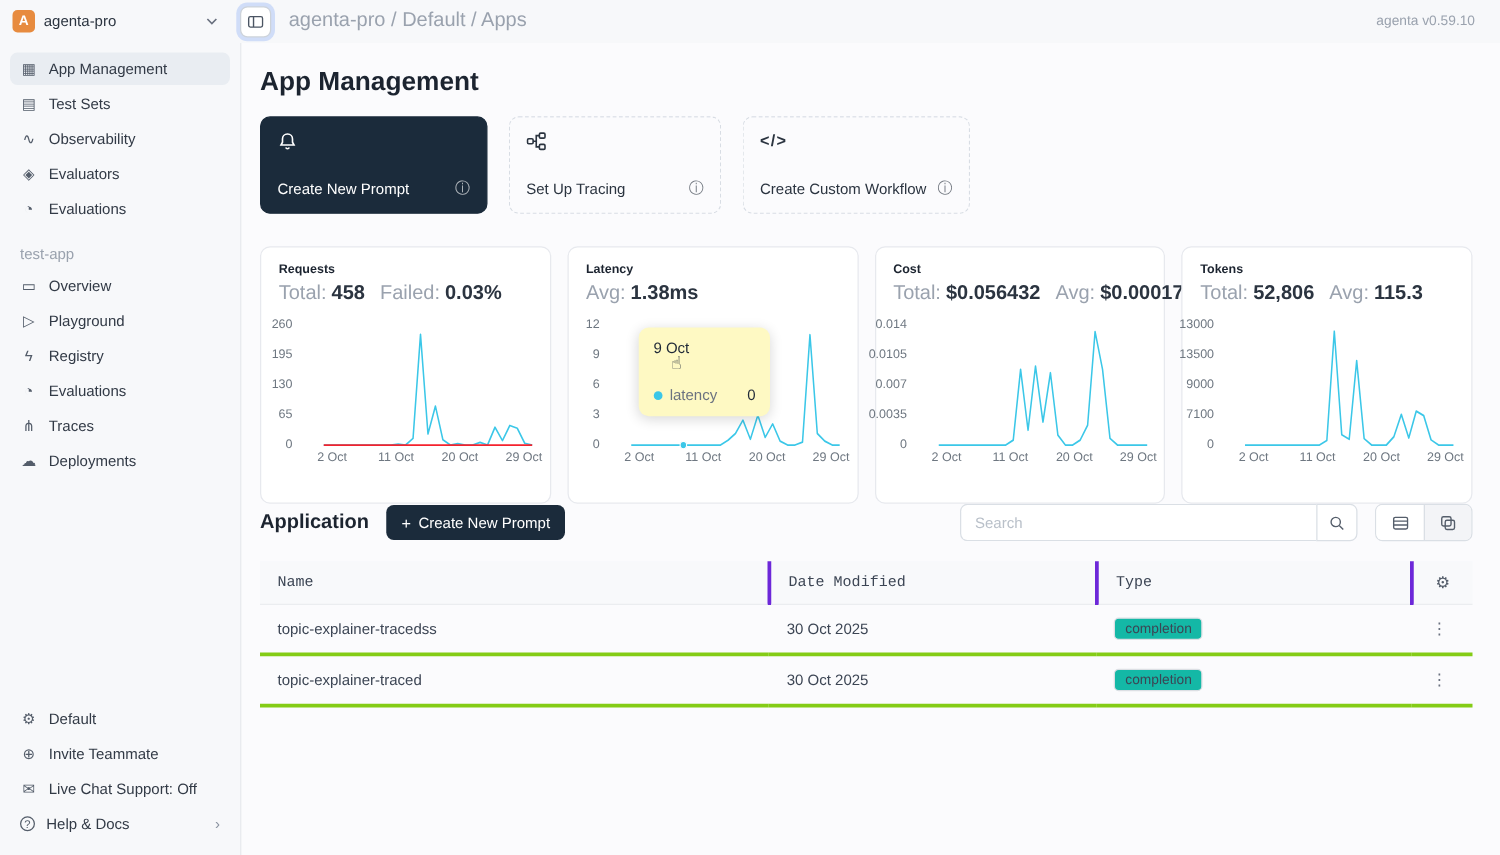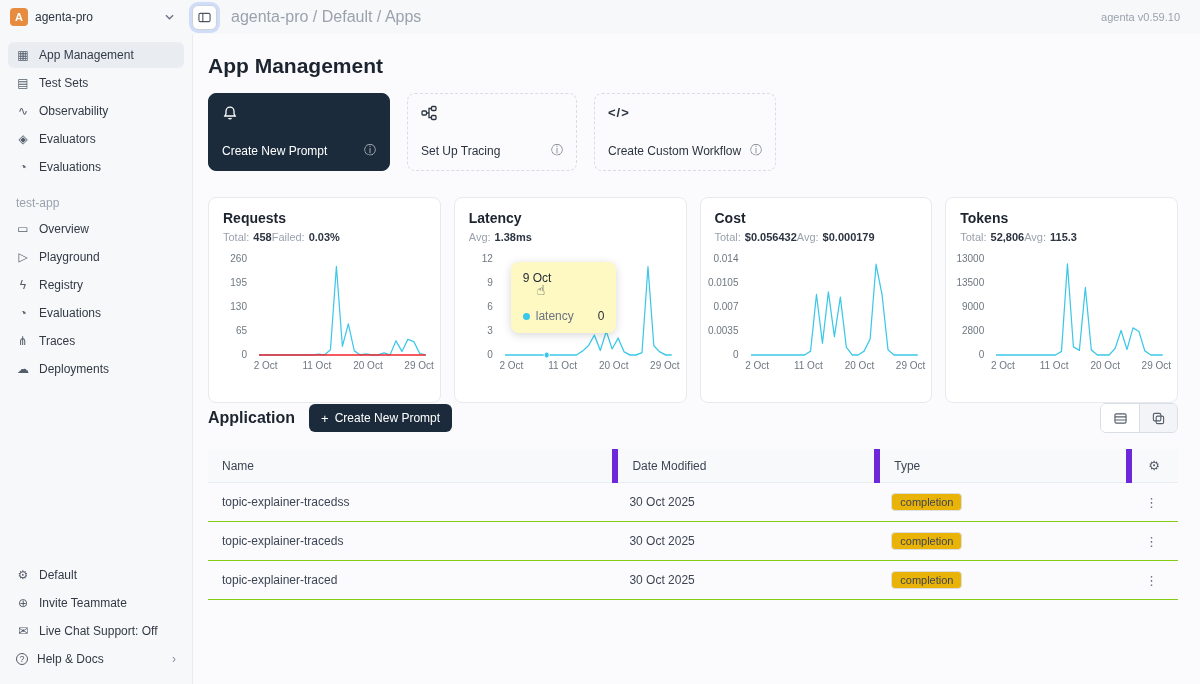--- a/index.html
+++ b/index.html
@@ -47,27 +47,27 @@
   .gs-card.dark { background:#1b2b3b; border:1px solid #1b2b3b; color:#fff; }
   .gs-icon { width:16px; height:16px; stroke:currentColor; fill:none; stroke-width:1.3; }
   .code-glyph { font-size:13px; font-weight:600; letter-spacing:1px; }
   .gs-label { display:flex; align-items:center; justify-content:space-between; font-size:12px; font-weight:500; }
   .info { font-size:12px; opacity:.65; font-weight:400; cursor:pointer; }
 
   
   .stats-row { display:flex; gap:13px; margin-top:26px; }
   .stat-card { flex:1; background:#fff; border:1px solid #e7e9ee; border-radius:8px;
     padding:12px 14px 8px; height:206px; position:relative; min-width:0; }
-  .stat-title { font-size:14px; font-weight:600; color:#1c2430; }
-  .metrics { display:flex; margin-top:5px; font-size:11px; }
+  .stat-title { font-size:10px; font-weight:600; color:#1c2430; }
+  .metrics { display:flex; gap:12px; margin-top:5px; font-size:16px; }
   .metric .m-label { color:#9aa2ae; }
   .metric .m-value { color:#2b3440; font-weight:600; margin-left:4px; }
   .chart-wrap { display:flex; margin-top:14px; }
   .yaxis { width:36px; position:relative; flex:none; }
-  .yaxis span { position:absolute; right:12px; font-size:10px; color:#6e7781; line-height:12px; }
+  .yaxis span { position:absolute; right:25px; font-size:10px; color:#6e7781; line-height:12px; }
   .plot { flex:1; min-width:0; }
   .plot svg { width:100%; height:100px; display:block; overflow:visible; }
   .xaxis { position:relative; height:16px; margin-top:3px; }
   .xaxis span { position:absolute; transform:translateX(-50%); font-size:10px; color:#6e7781; white-space:nowrap; }
 
   .tooltip { position:absolute; left:56px; top:64px; background:#fef9c3; border-radius:8px;
     box-shadow:0 2px 10px rgba(0,0,0,.16); padding:9px 12px 10px; min-width:96px; z-index:6; }
   .t-date { font-size:12px; color:#1f2937; margin-bottom:24px; }
   .t-row { display:flex; align-items:center; gap:6px; font-size:12px; }
   .t-dot { width:7px; height:7px; border-radius:50%; background:#3bc7e8; flex:none; }
@@ -93,25 +93,25 @@
   .seg { display:flex; margin-left:14px; border:1px solid #dadfe5; border-radius:6px; overflow:hidden; height:30px; background:#fff; }
   .seg button { width:38px; border:none; display:grid; place-items:center; cursor:pointer; padding:0; }
   .seg button:first-child { background:#fff; }
   .seg button:last-child { background:#f3f4f7; border-left:1px solid #dadfe5; }
 
   
   .table-wrap { margin-top:16px; }
   table { width:100%; border-collapse:collapse; }
   thead th { background:#f8f9fb; font-size:12px; font-weight:500; color:#3c4554; text-align:left;
     padding:9px 14px; border-bottom:1px solid #ebedf0; }
-  thead th:not(:last-child) { border-right:6px solid #6d28d9; }
+  thead th:not(:last-child) { border-right:3px solid #6d28d9;font-family:Liberation Mono, monospace; }
   th.c-name { width:42%; } th.c-date { width:27%; } th.c-type { width:26%; }
   th.c-actions { width:5%; text-align:right; padding-right:18px; }
-  tbody td { font-size:12px; color:#3c4554; padding:10px 14px; border-bottom:1px solid #84cc16; background:#fbfbfd; }
-  .badge { display:inline-block; border:1px solid #dcdfe4; background:#eab308; border-radius:4px;
+  tbody td { font-size:12px; color:#3c4554; padding:10px 14px; border-bottom:3px solid #84cc16; background:#fbfbfd; }
+  .badge { display:inline-block; border:1px solid #dcdfe4; background:#14b8a6; border-radius:4px;
     padding:2px 8px; font-size:11px; color:#3c4554; }
   td.c-actions { text-align:right; padding-right:20px; }
   .dots { color:#6b7280; font-size:13px; cursor:pointer; }
   .gear { color:#545d6a; font-size:13px; cursor:pointer; }
 </style>
 </head>
 <body>
 
 <div class="topbar">
   <div class="ws">
@@ -336,21 +336,21 @@
       <div class="stat-title">Tokens</div>
       <div class="metrics">
           <span class="metric"><span class="m-label">Total:</span><span class="m-value">52,806</span></span>
           <span class="metric"><span class="m-label">Avg:</span><span class="m-value">115.3</span></span>
         </div>
       <div class="chart-wrap">
         <div class="yaxis">
             <span style="top: -4px;">13000</span>
             <span style="top: 20px;">13500</span>
             <span style="top: 44px;">9000</span>
-            <span style="top: 68px;">2800</span>
+            <span style="top: 68px;">7100</span>
             <span style="top: 92px;">0</span>
           </div>
         <div class="plot">
           <svg viewBox="0 0 190 100" preserveAspectRatio="none">
               <polyline points="0.0,98.0 6.8,98.0 13.6,98.0 20.4,98.0 27.1,98.0 33.9,98.0 40.7,98.0 47.5,98.0 54.3,98.0 61.1,98.0 67.9,98.0 74.6,94.4 81.4,7.0 88.2,89.8 95.0,93.4 101.8,30.5 108.6,92.9 115.4,98.0 122.1,98.0 128.9,98.0 135.7,91.4 142.5,73.5 149.3,92.4 156.1,70.9 162.9,74.5 169.6,93.9 176.4,98.0 183.2,98.0 190.0,98.0" fill="none" stroke="#3bc7e8" stroke-width="1.4" stroke-linejoin="round"></polyline>
             </svg>
           <div class="xaxis">
               <span style="left: 4%;">2 Oct</span>
               <span style="left: 34.6667%;">11 Oct</span>
               <span style="left: 65.3333%;">20 Oct</span>
@@ -361,20 +361,29 @@
     </div>
   </div>
 
   <div class="app-header">
     <h2 class="app-title">Application</h2>
     <button class="create-btn">
       <span class="plus">+</span>
       <span>Create New Prompt</span>
     </button>
     <div class="controls">
+      <div class="search-wrap">
+        <input class="search-input" placeholder="Search" style="">
+        <button class="search-btn">
+          <svg viewBox="0 0 14 14">
+              <circle cx="6" cy="6" r="4"></circle>
+              <line x1="9" y1="9" x2="12.5" y2="12.5"></line>
+            </svg>
+        </button>
+      </div>
       <div class="seg">
         <button>
           <svg viewBox="0 0 14 14">
               <rect x="1" y="2" width="12" height="10" rx="1.5"></rect>
               <line x1="1" y1="5.3" x2="13" y2="5.3"></line>
               <line x1="1" y1="8.6" x2="13" y2="8.6"></line>
             </svg>
         </button>
         <button>
           <svg viewBox="0 0 14 14">
@@ -397,26 +406,20 @@
         </tr>
       </thead>
       <tbody>
         <tr>
           <td>topic-explainer-tracedss</td>
           <td>30 Oct 2025</td>
           <td><span class="badge">completion</span></td>
           <td class="c-actions"><span class="dots">⋮</span></td>
         </tr>
         <tr>
-          <td>topic-explainer-traceds</td>
-          <td>30 Oct 2025</td>
-          <td><span class="badge">completion</span></td>
-          <td class="c-actions"><span class="dots">⋮</span></td>
-        </tr>
-        <tr>
           <td>topic-explainer-traced</td>
           <td>30 Oct 2025</td>
           <td><span class="badge">completion</span></td>
           <td class="c-actions"><span class="dots">⋮</span></td>
         </tr>
 
       </tbody>
     </table>
   </div>
 </div>

